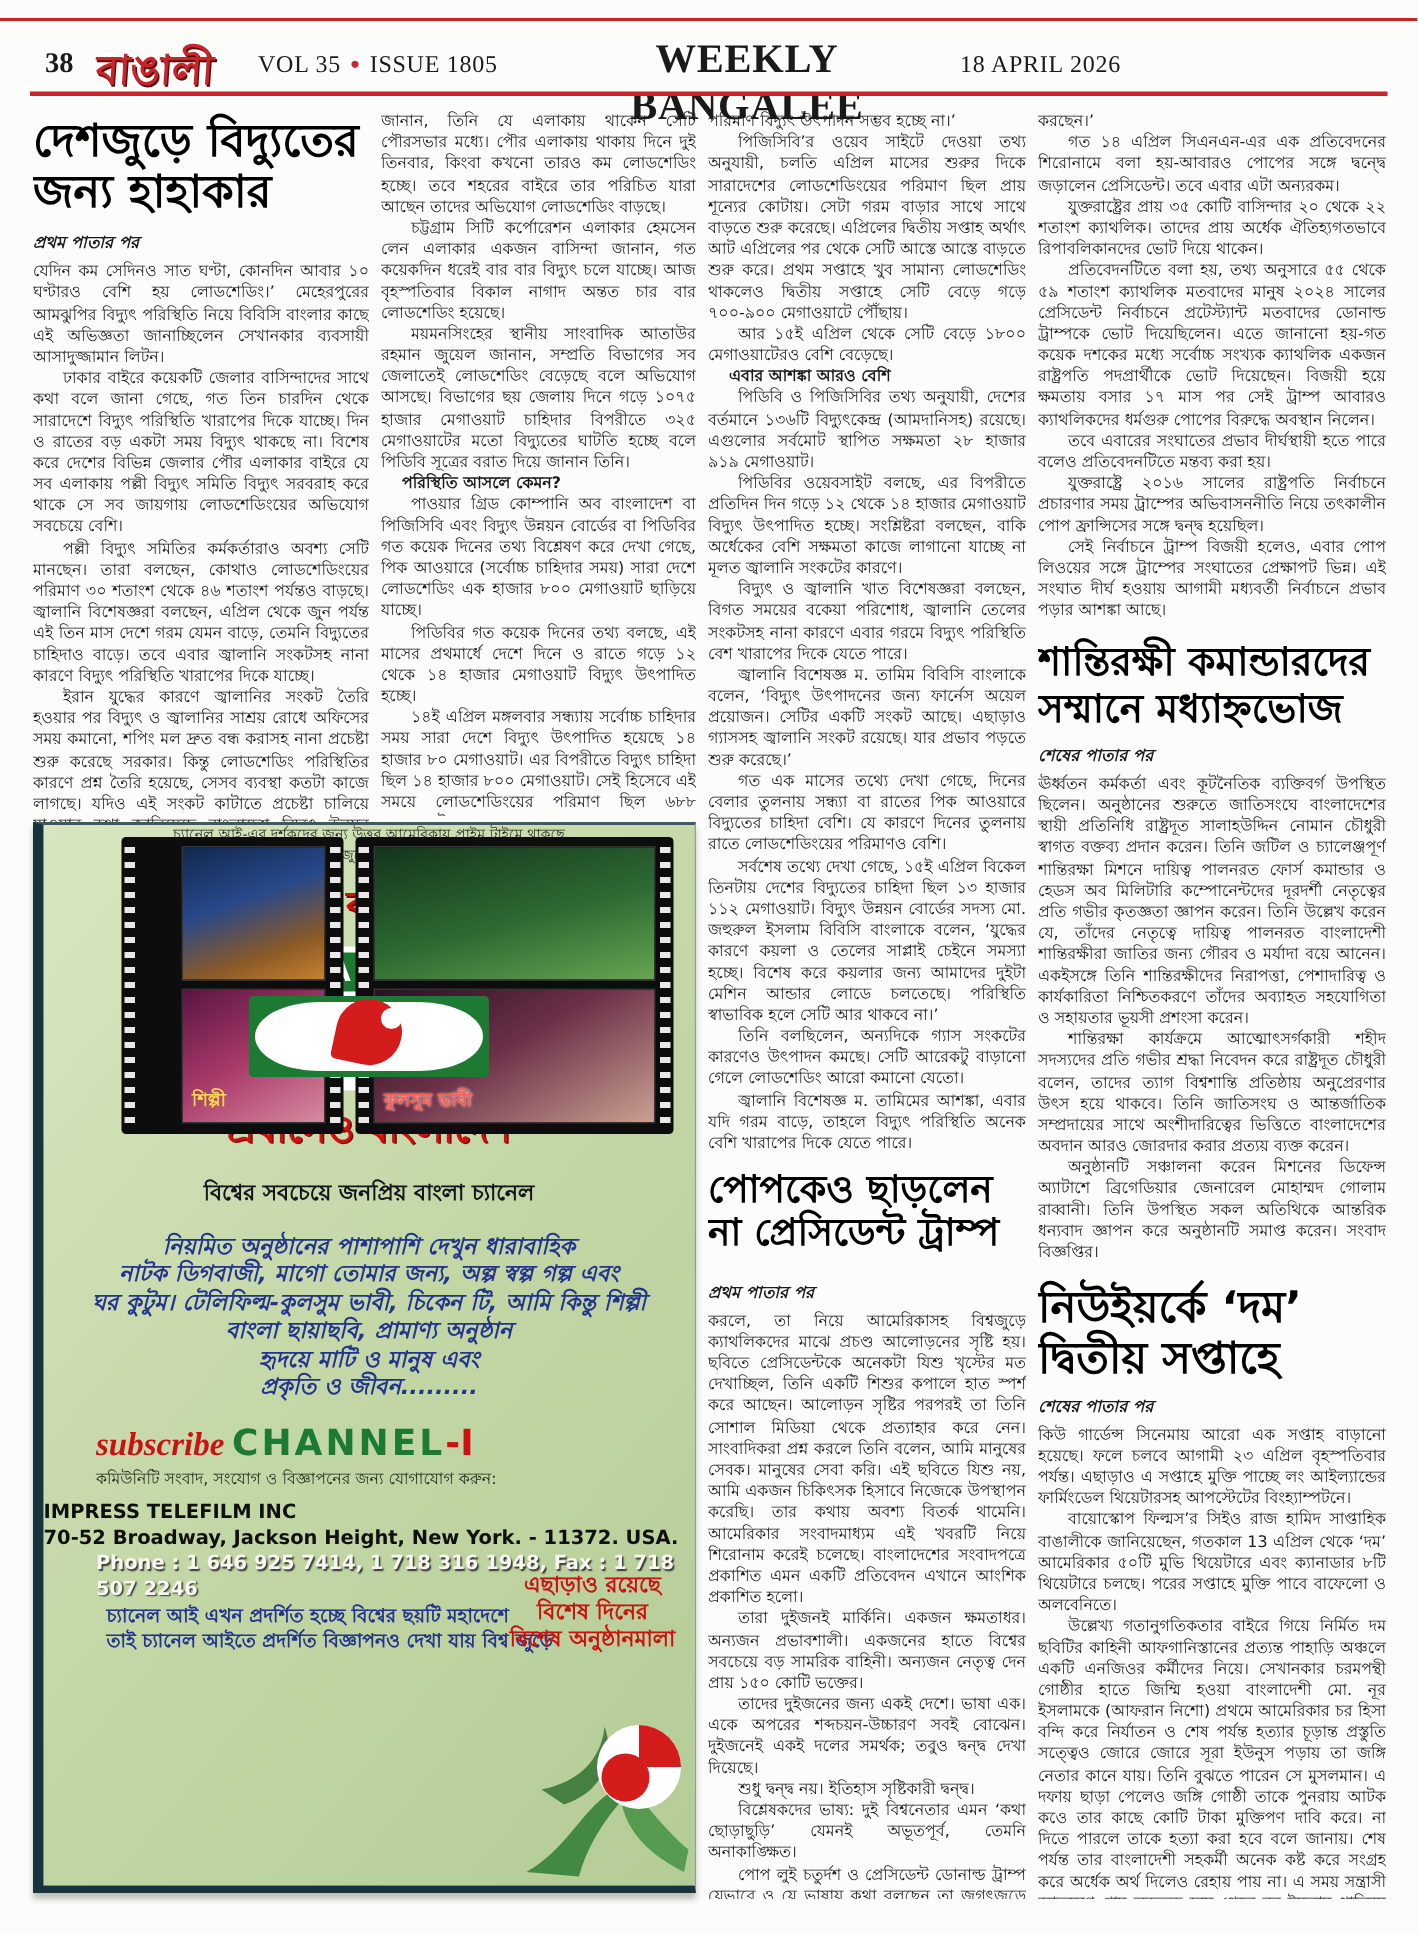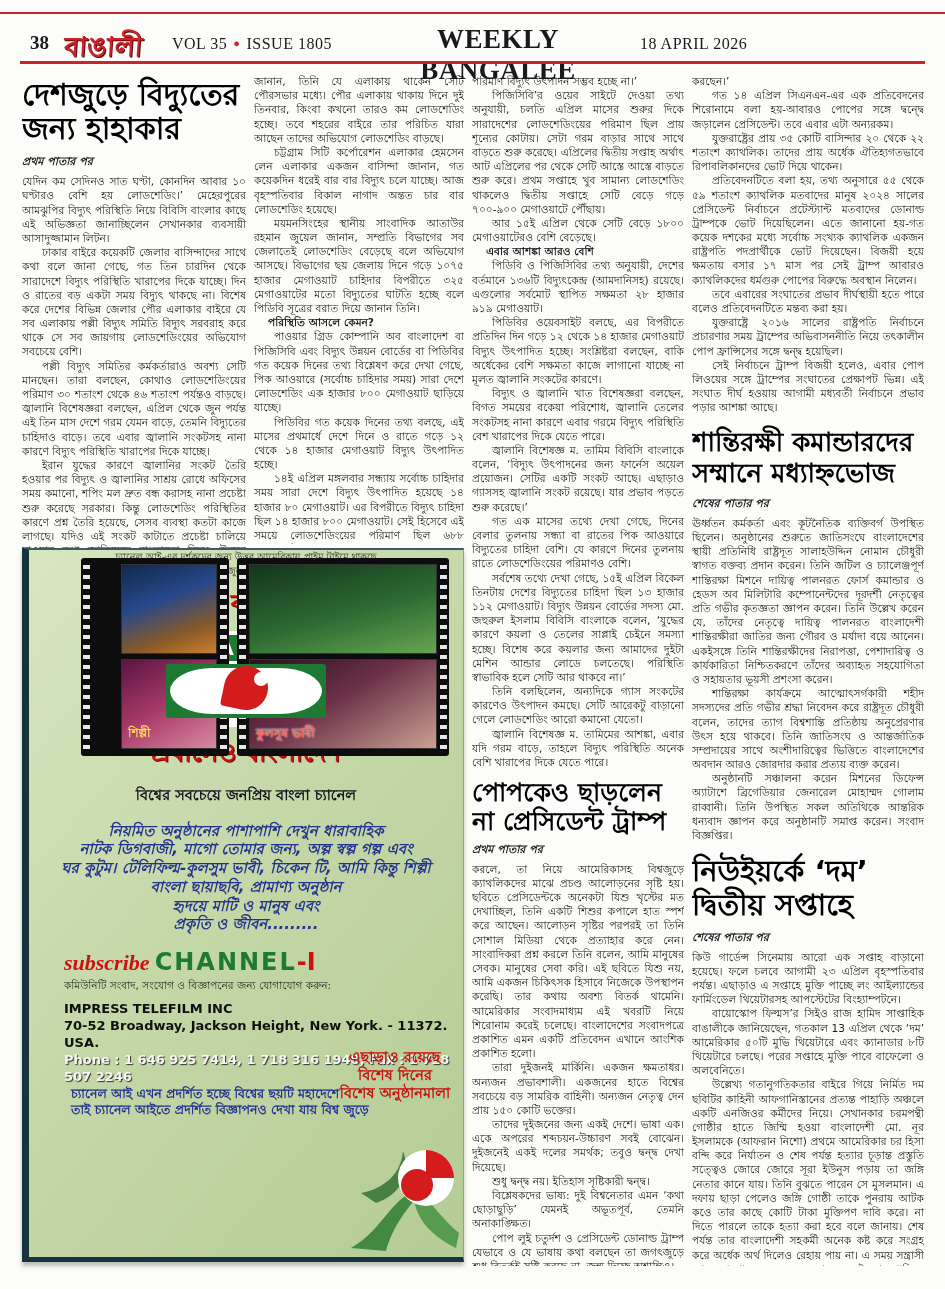--- a/index.html
+++ b/index.html
@@ -16,21 +16,21 @@
   .col{position:absolute;overflow:hidden;}
   .col1{left:22px;top:74px;width:224px;height:474px;}
   .col2{left:254px;top:74px;width:210px;height:470px;}
   .col3{left:472px;top:74px;width:212px;height:1192px;}
   .col4{left:692px;top:74px;width:232px;height:1192px;}
   .col p{margin:0;font-size:10.6px;line-height:1.34;text-align:justify;text-indent:20px;}
   .col p.noindent{text-indent:0;}
   .col p.subhead{font-weight:bold;text-indent:14px;}
   h1,h2{margin:0;text-align:left;font-weight:800;color:#000;}
   .hl-main{font-size:30px;line-height:1.12;margin:4px 0 8px;}
-  .hl-trump{font-size:25px;line-height:1.15;margin:10px 0 4px;}
+  .hl-trump{font-size:25px;line-height:1.15;margin:10px 0 16px;}
   .hl-peace{font-size:26px;line-height:1.2;margin:12px 0 6px;}
   .hl-dom{font-size:29px;line-height:1.18;margin:12px 0 6px;}
   .cont{font-weight:bold;font-style:italic;font-size:11px;margin:2px 0 2px;}
   
   .ad{position:absolute;left:22px;top:548px;width:442px;height:714px;background:linear-gradient(130deg,#d8e6c0 0%,#c5d8a8 45%,#b4cc96 100%);border-left:7px solid #17333b;border-bottom:5px solid #17333b;border-top:2px solid #3d5a62;border-right:1px solid #8ba58b;box-sizing:border-box;box-shadow:0 4px 4px rgba(0,0,0,.25);}
   .strips{position:absolute;left:30px;top:8px;width:390px;height:198px;}
   .strip{position:absolute;top:0;bottom:0;background:#0d0d0d;border-radius:3px;padding:6px 12px;box-sizing:border-box;}
   .strip:before,.strip:after{content:"";position:absolute;top:4px;bottom:4px;width:7px;background-image:repeating-linear-gradient(#0d0d0d 0 3px,#e8e8e8 3px 7px,#0d0d0d 7px 10px);}
   .strip:before{left:2px;} .strip:after{right:2px;}
   .strip1{left:22px;width:148px;padding-left:40px;}
@@ -54,21 +54,21 @@
   .bar{text-align:center;font-size:14.5px;font-weight:bold;color:#14141f;margin:8px 0 4px;}
   .programs{margin-top:14px;text-align:center;}
   .prog{font-size:15px;font-weight:bold;font-style:italic;color:#23348f;line-height:1.25;text-align:center;}
   .special{position:absolute;right:8px;top:498px;width:120px;text-align:center;}
   .sp{font-size:14.5px;font-weight:bold;color:#cc1111;line-height:1.25;}
   .sub{margin:14px 0 0 35px;}
   .sub1{font-family:"Liberation Serif",serif;font-weight:bold;font-style:italic;font-size:22px;color:#cc1111;}
   .sub2{font-weight:800;font-size:24px;color:#1d7a33;letter-spacing:2px;}
   .sub3{font-weight:800;font-size:24px;color:#cc1111;}
   .contact{margin:2px 0 6px 35px;font-size:10.5px;color:#1c281c;}
-  .company,.addr{margin-left:35px;font-size:13px;font-weight:800;color:#101010;line-height:1.3;}
+  .company,.addr{font-size:13px;font-weight:800;color:#101010;line-height:1.3;}
   .phone{margin-left:35px;font-size:13px;font-weight:800;color:#f7f7ef;text-shadow:1px 1px 1px #333;line-height:1.3;}
   .adfoot{margin-left:42px;font-size:12.5px;font-weight:bold;color:#23348f;line-height:1.35;}
   .flower{position:absolute;right:2px;bottom:4px;}
 </style>
 </head>
 <body>
 
 <div class="page">
   <div class="topline"></div>
 

